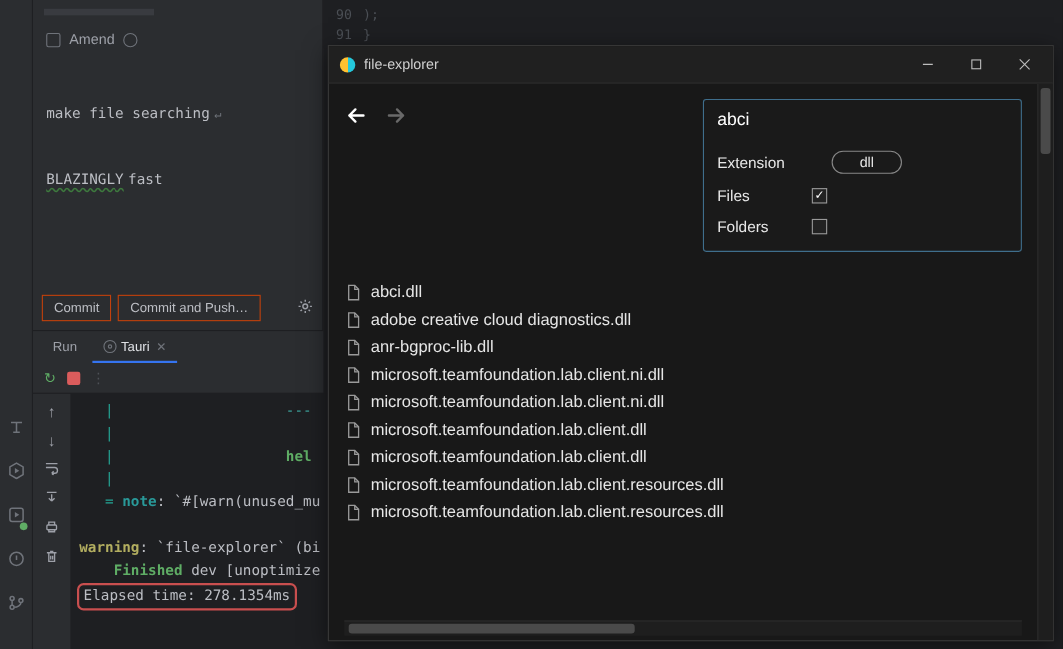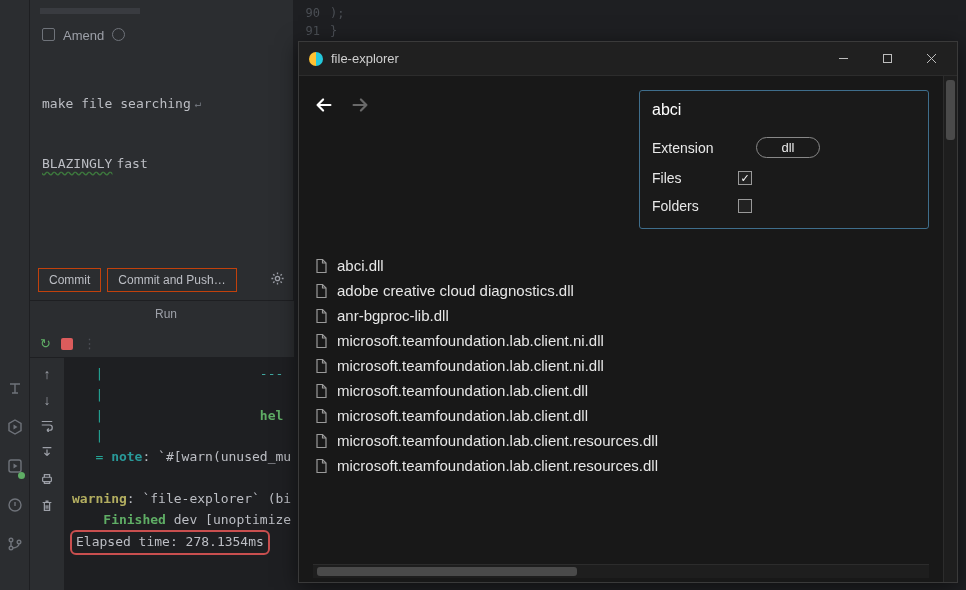--- a/index.html
+++ b/index.html
@@ -31,21 +31,21 @@
   }
 
   
   .commit-panel {
     position: absolute; left: 30px; top: 0; width: 264px; height: 300px;
     background: #2b2d30;
     border-right: 1px solid #1e1f22;
   }
   .commit-panel .blank-top { height: 8px; }
   .commit-panel .graybar { height: 6px; background: #393b40; margin: 0 10px 10px; width: 100px; }
-  .amend-row { display:flex; align-items:flex-start; gap:8px; padding: 4px 12px; color:#9da0a8; }
+  .amend-row { display:flex; align-items:flex-end; gap:8px; padding: 4px 12px; color:#9da0a8; }
   .amend-row .chk { width:13px; height:13px; border:1px solid #6f737a; border-radius:2px; }
   .amend-row .clock { border:1.5px solid #6f737a; width:13px; height:13px; border-radius:50%; position:relative; }
   .commit-msg { padding: 8px 12px; line-height: 1.7; font-size:13px; }
   .commit-msg .line { display:flex; align-items:center; gap:4px;margin-top:38px; }
   .wavy { text-decoration: underline wavy #3d7a3d; text-underline-offset: 3px; }
   .ret { color:#6f737a; font-size:11px; }
 
   .commit-buttons {
     position:absolute; bottom:8px; left:8px; right:8px;
     display:flex; gap:6px; align-items:center;
@@ -65,21 +65,20 @@
   }
   .editor-strip .ln { display:flex; gap:10px; line-height:1.5; }
   .editor-strip .num { width:22px; text-align:right; color:#4b4f55; }
 
   
   .run-tabs {
     position:absolute; left:30px; top:300px; width:264px; height:30px;
     display:flex; align-items:center; gap:4px; padding-left:8px;
     background:#2b2d30;
     border-top:1px solid #1e1f22;
-    flex-direction:column;
   }
   .run-tabs .tab { padding:6px 10px; color:#9da0a8; cursor:pointer; font-size:12px; border-bottom:2px solid transparent; }
   .run-tabs .tab.active { color:#dfe1e5; border-bottom:2px solid #3574f0; }
   .run-tabs .tab .close { margin-left:6px; font-size:11px; color:#6f737a; }
   .tauri-ic { display:inline-block; width:12px; height:12px; border:1.5px solid #6f737a; border-radius:50%; margin-right:4px; vertical-align:-2px; position:relative; }
   .tauri-ic::after { content:""; position:absolute; inset:3px; border:1px solid #6f737a; border-radius:50%; }
 
   
   .run-toolbar {
     position:absolute; left:30px; top:330px; width:264px; height:28px;

